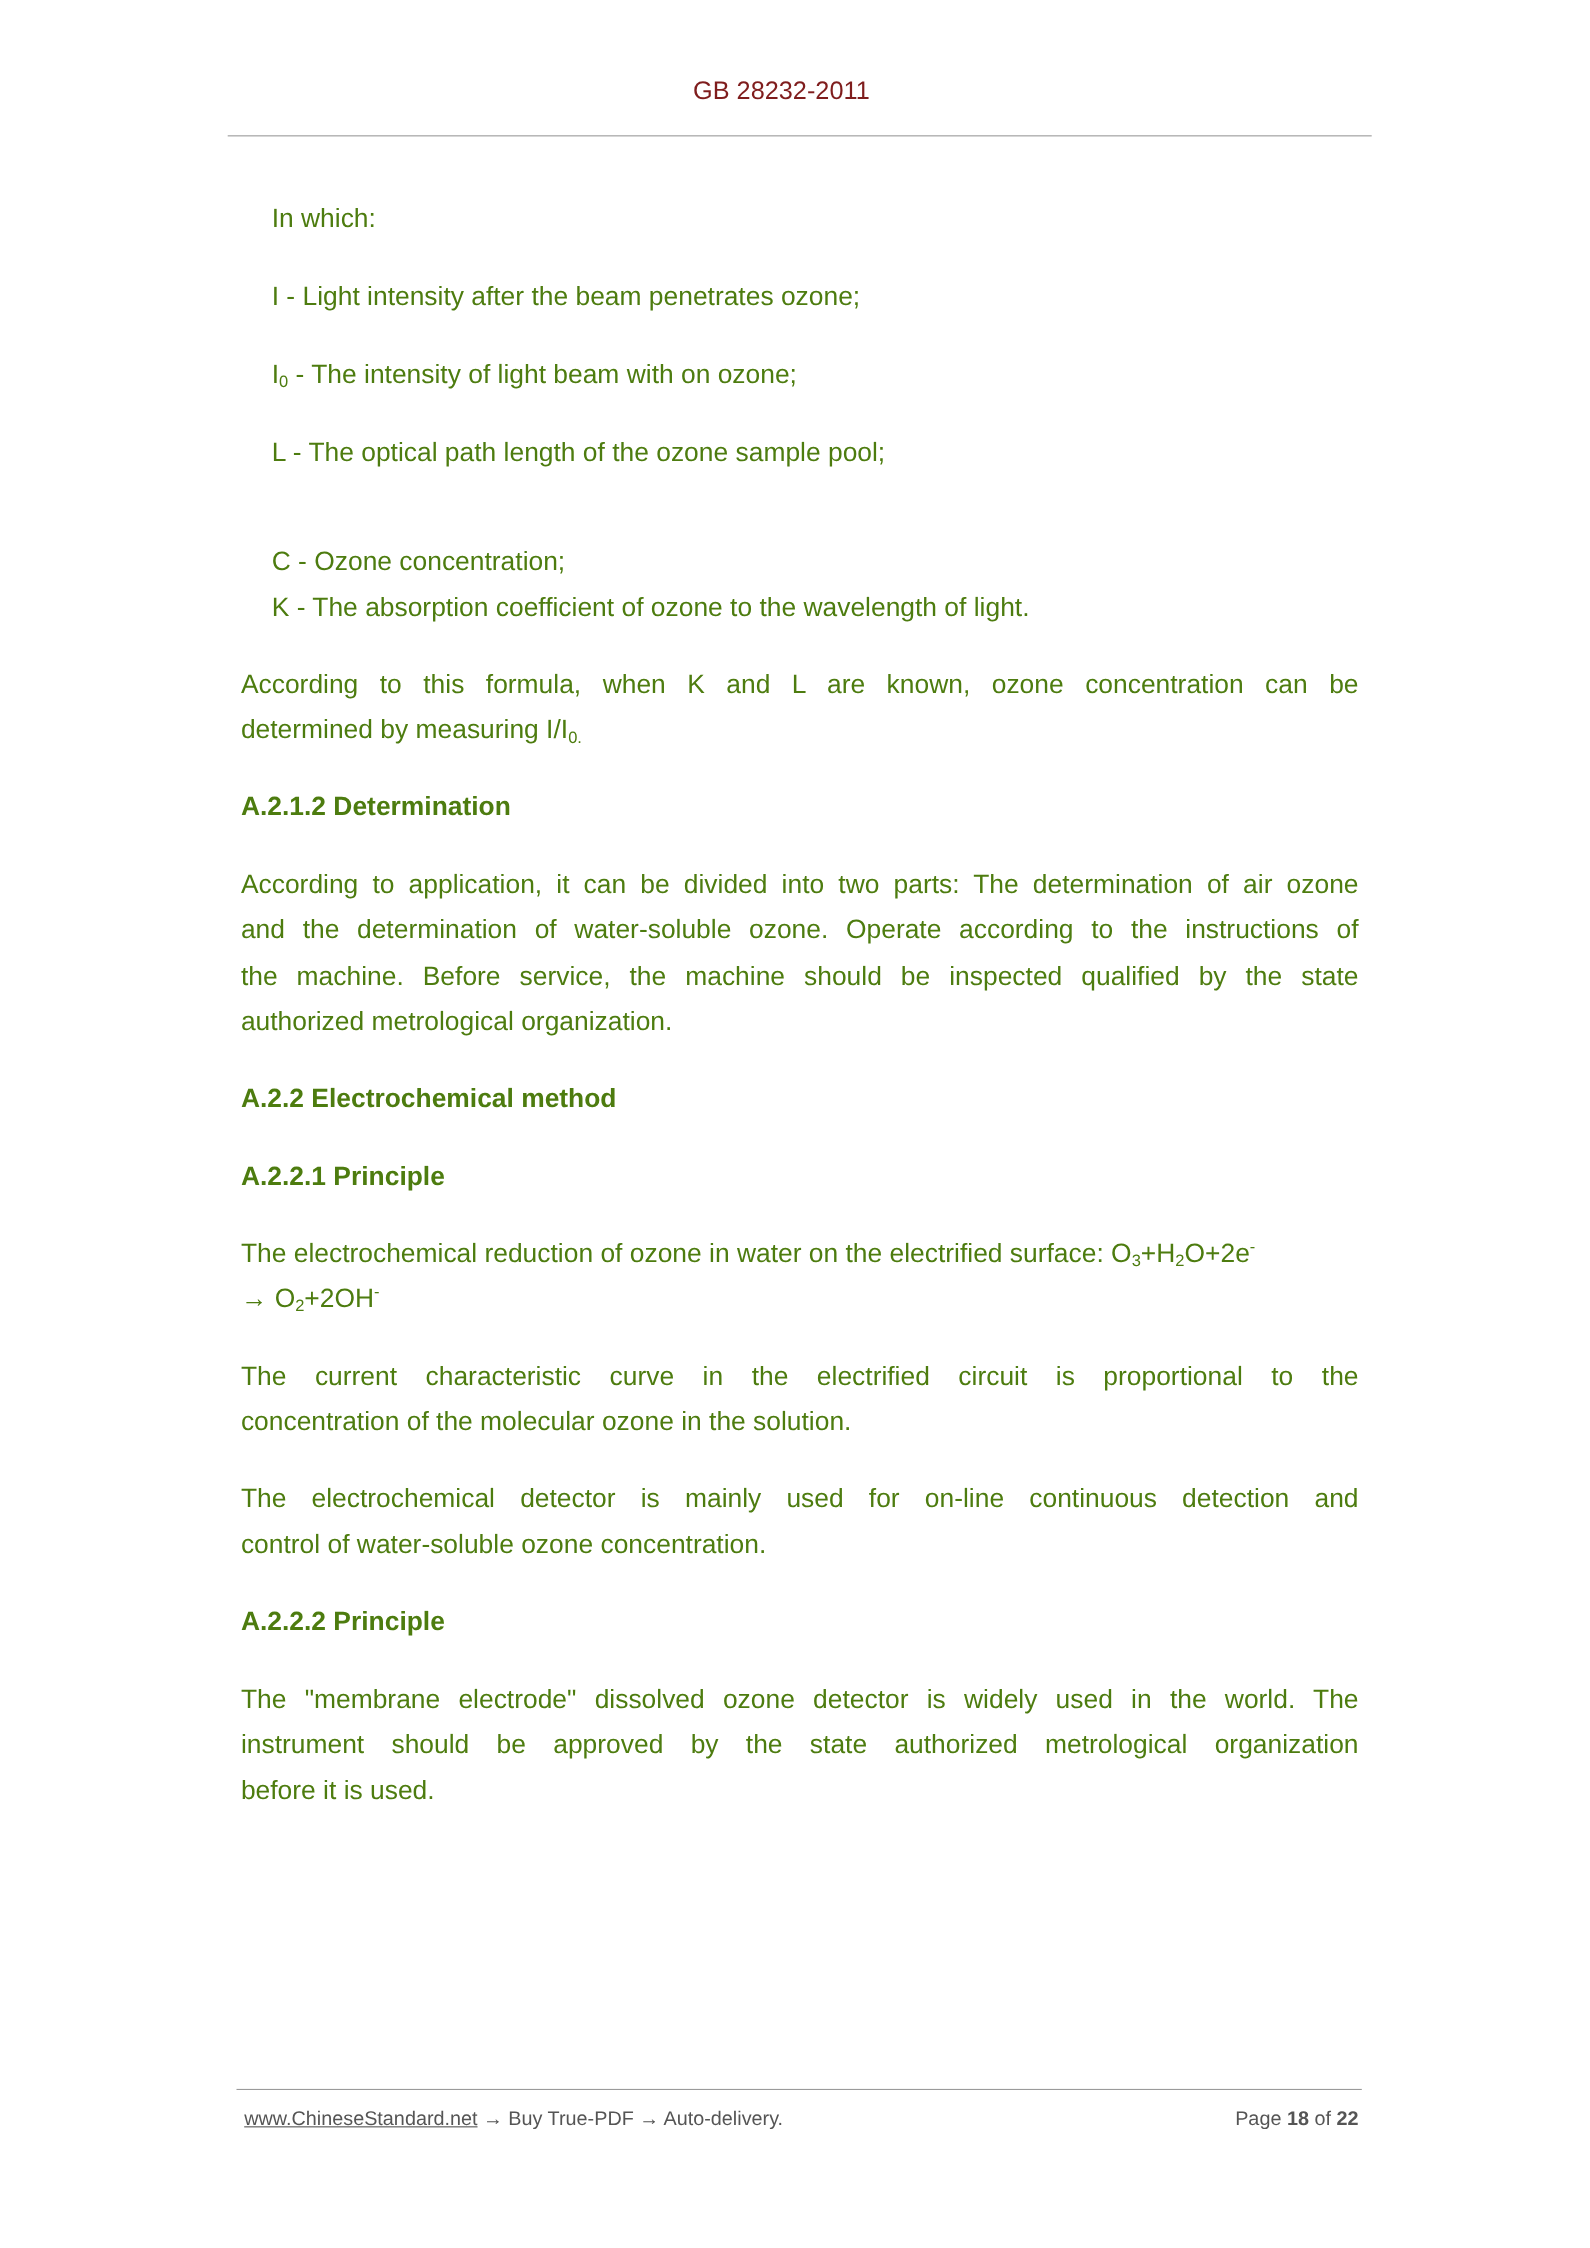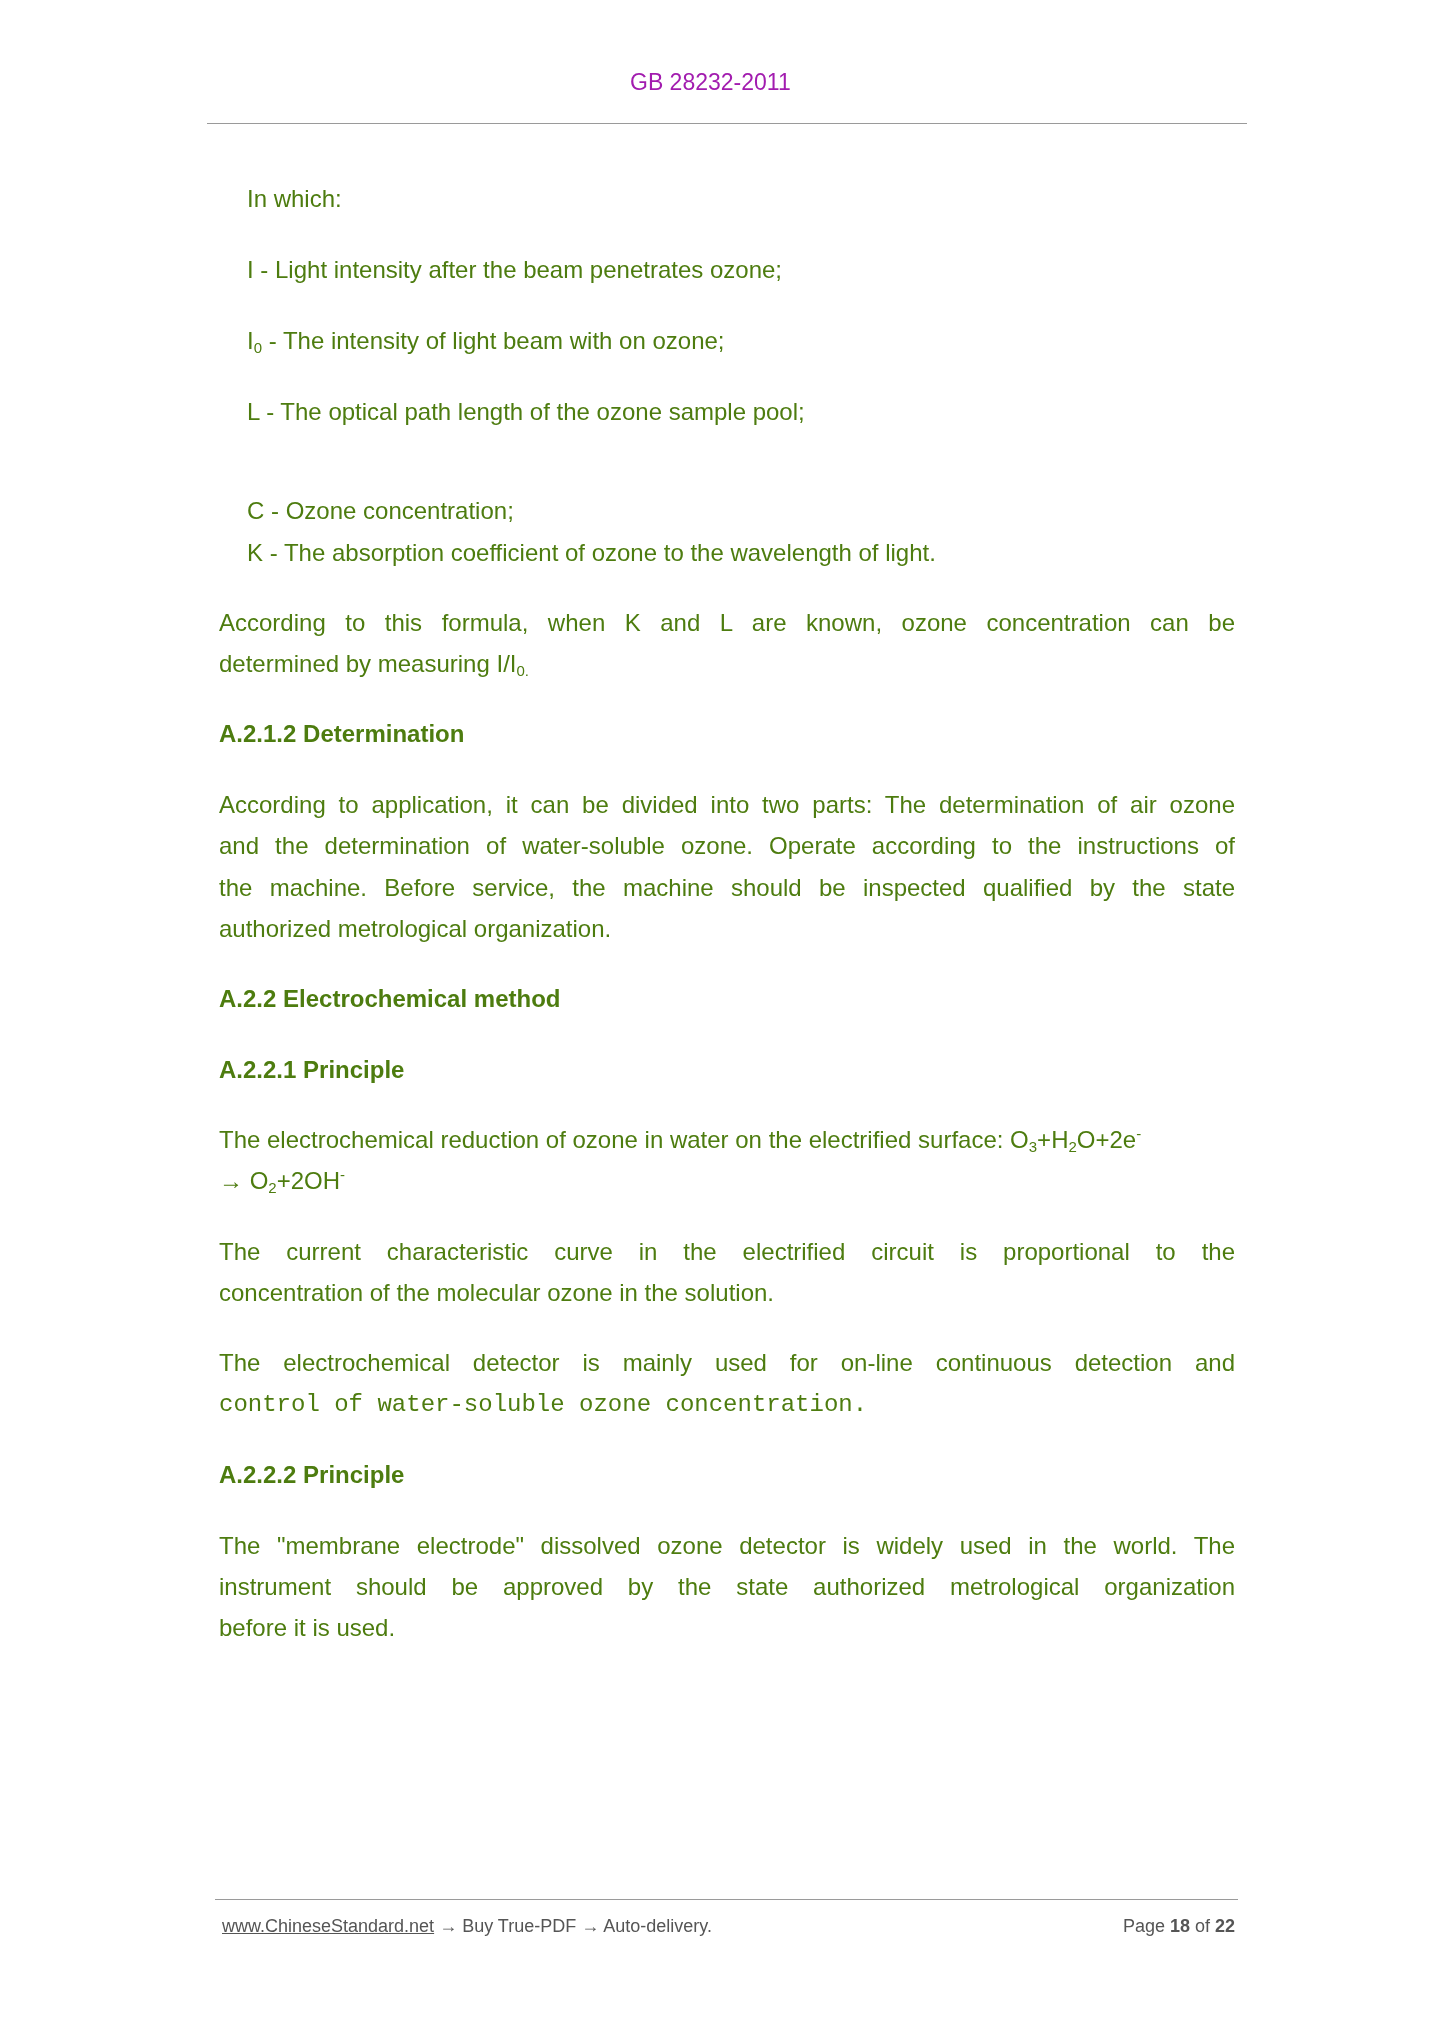--- a/index.html
+++ b/index.html
@@ -1,21 +1,21 @@
 <!DOCTYPE html>
 <html><head>
 <meta charset="utf-8">
 <style>
   html, body { margin: 0; padding: 0; background: #ffffff; }
   body { width: 1445px; height: 2044px; position: relative; overflow: hidden;
          font-family: "Liberation Sans", sans-serif; color: #1a1a1a; }
   .hdr { position: absolute; top: 52px; left: 0; width: 1445px; height: 40px; }
   .hdr-banner { position: absolute; left: 145px; top: 0; font-size: 31px; color: #404040;
                 white-space: nowrap; letter-spacing: -0.2px; }
-  .hdr-std { position: absolute; left: 630px; top: 17px; font-size: 23px; color: #a21caf;
+  .hdr-std { position: absolute; left: 630px; top: 17px; font-size: 23px; color: #7f1d1d;
              white-space: nowrap; }
   .rule { position: absolute; height: 0; border-top: 1.5px solid #9a9a9a; }
   .ln { position: absolute; left: 219px; width: 1016px; font-size: 24px; line-height: 30px;
         white-space: nowrap; color: #4d7c0f; }
   .ln.ind { left: 247px; }
   .ln.just { text-align: justify; text-align-last: justify; }
   .ln b, .h { font-weight: bold; }
   sub, sup { font-size: 15px; line-height: 0; }
   sub { vertical-align: -4px; }
   sup { vertical-align: 9px; }
@@ -67,21 +67,21 @@
 <div class="ln h" style="top:1055px;">A.2.2.1 Principle</div>
 <div class="ln" style="top:1125px;">
   <span>The electrochemical reduction of ozone in water on the electrified surface: O</span><sub>3</sub><span>+H</span><sub>2</sub><span>O+2e</span><sup>-</sup>
 </div>
 <div class="ln" style="top:1166px;">
   <span>→ O</span><sub>2</sub><span>+2OH</span><sup>-</sup>
 </div>
 <div class="ln just" style="top:1237px;">The current characteristic curve in the electrified circuit is proportional to the</div>
 <div class="ln" style="top:1278px;">concentration of the molecular ozone in the solution.</div>
 <div class="ln just" style="top:1348px;">The electrochemical detector is mainly used for on-line continuous detection and</div>
-<div class="ln" style="top:1390px;font-family:Liberation Mono, monospace;">control of water-soluble ozone concentration.</div>
+<div class="ln" style="top:1390px;">control of water-soluble ozone concentration.</div>
 
 <div class="ln h" style="top:1460px;">A.2.2.2 Principle</div>
 <div class="ln just" style="top:1531px;">The "membrane electrode" dissolved ozone detector is widely used in the world. The</div>
 <div class="ln just" style="top:1572px;">instrument should be approved by the state authorized metrological organization</div>
 <div class="ln" style="top:1613px;">before it is used.</div>
 
 <div class="rule" style="top:1899px;left:215px;width:1023px;"></div>
 <div class="ftr">
   <a>www.ChineseStandard.net</a><span> → Buy True-PDF → Auto-delivery.</span>
   <span class="pg"><span>Page </span><b>18</b><span> of </span><b>22</b></span>

